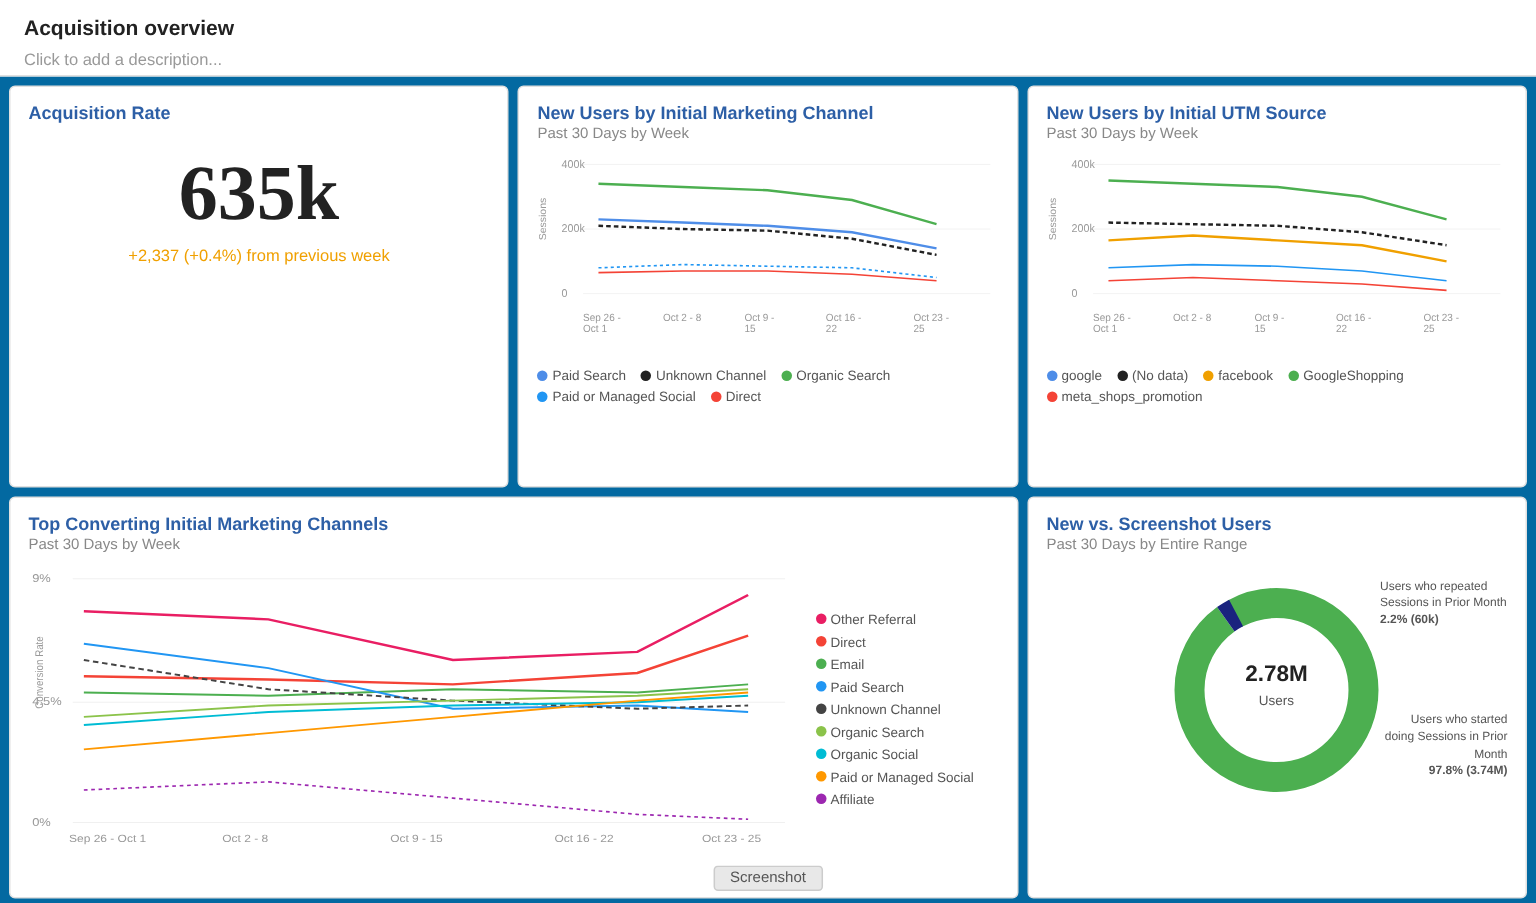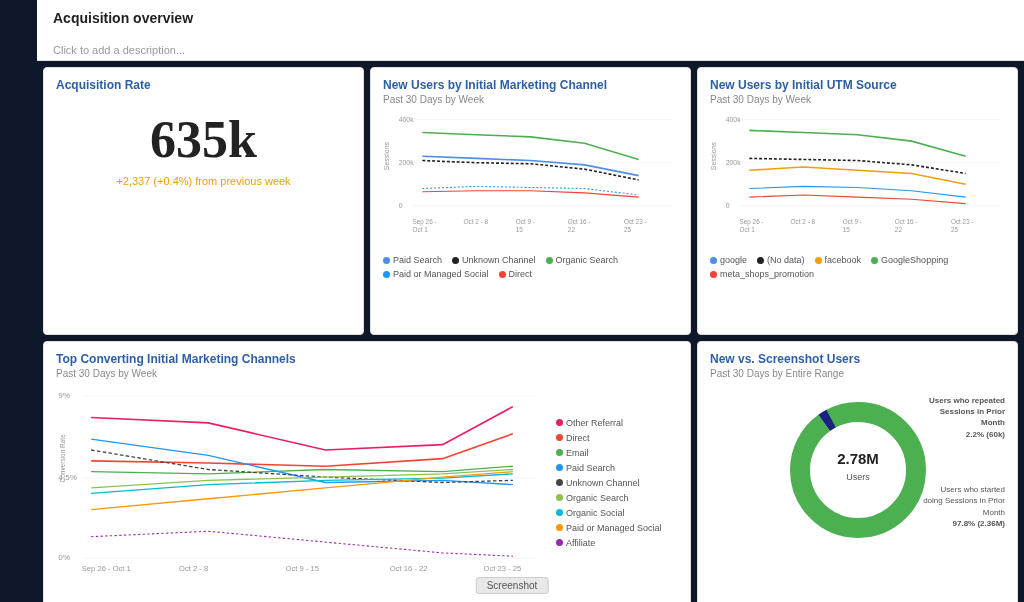--- a/index.html
+++ b/index.html
@@ -1,20 +1,20 @@
 <!DOCTYPE html>
 <html><head>
   <meta charset="utf-8">
   <style>
     * { box-sizing: border-box; margin: 0; padding: 0; }
     body { font-family: Arial, sans-serif; background: #f5f5f5; font-size: 12px; color: #333; }
-    .page { width: 1024px; height: 602px; background: #0f172a; overflow: hidden; padding-left: 37px; }
+    .page { width: 1024px; height: 602px; background: #0369a1; overflow: hidden; }
     .header { padding: 10px 16px 4px; background: #fff; border-bottom: 1px solid #e0e0e0; }
     .header-title { font-size: 14px; font-weight: 600; color: #222; }
-    .header-desc { font-size: 11px; color: #999; margin-top: 18px; cursor: pointer; }
+    .header-desc { font-size: 11px; color: #999; margin-top: 8px; cursor: pointer; }
     .grid { display: grid; grid-template-columns: 1fr 1fr 1fr; grid-template-rows: 1fr 1fr; gap: 6px; padding: 6px; height: calc(602px - 48px); }
     .card { background: #fff; border: 1px solid #e0e0e0; border-radius: 4px; padding: 10px 12px; overflow: hidden; position: relative; }
     .card-title { font-size: 12px; font-weight: 700; color: #2d5fa6; margin-bottom: 2px; }
     .card-subtitle { font-size: 10px; color: #888; margin-bottom: 6px; }
     .big-number { font-size: 52px; font-weight: 900; color: #222; text-align: center; margin: 18px 0 6px; font-family: Liberation Serif, serif; }
     .change-text { text-align: center; font-size: 11px; color: #f0a000; }
     
     .chart-area { width: 100%; height: 140px; position: relative; }
     .chart-area svg { width: 100%; height: 100%; }
     
@@ -252,27 +252,27 @@
         <svg width="160" height="160" viewBox="0 0 160 160">
 
           <circle cx="80" cy="80" r="58" fill="none" stroke="#4caf50" stroke-width="20" stroke-dasharray="357.8 7.1" stroke-dashoffset="30" transform="rotate(-90 80 80)"></circle>
 
           <circle cx="80" cy="80" r="58" fill="none" stroke="#1a237e" stroke-width="20" stroke-dasharray="8 356.9" stroke-dashoffset="-327.8" transform="rotate(-90 80 80)"></circle>
 
           <text x="80" y="74" text-anchor="middle" font-size="15" font-weight="800" fill="#222">2.78M</text>
           <text x="80" y="90" text-anchor="middle" font-size="9" fill="#555">Users</text>
         </svg>
 
-        <div style="position:absolute; right:0; top:10px; font-size:8px; color:#555; text-align:right; max-width:85px; line-height:1.4;font-weight:bold;">
+        <div style="position:absolute; right:0; top:10px; font-size:8px; color:#555; text-align:left; max-width:85px; line-height:1.4;">
           Users who repeated Sessions in Prior Month<br>
           <strong>2.2% (60k)</strong>
         </div>
         <div style="position:absolute; right:0; bottom:26px; font-size:8px; color:#555; text-align:right; max-width:85px; line-height:1.4;">
           Users who started doing Sessions in Prior Month<br>
-          <strong>97.8% (2.36M)</strong>
+          <strong>97.8% (3.74M)</strong>
         </div>
       </div>
     </div>
 
   </div>
 
   <div style="position:fixed; bottom:4px; left:50%; transform:translateX(-50%);">
     <button class="screenshot-btn">Screenshot</button>
   </div>
 </div>

